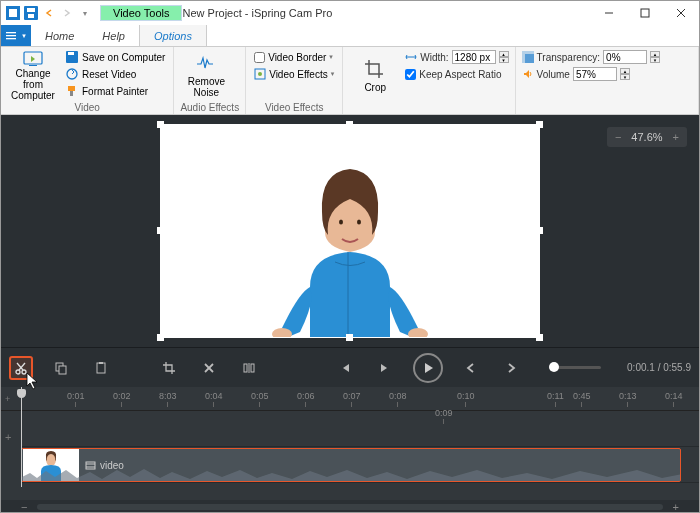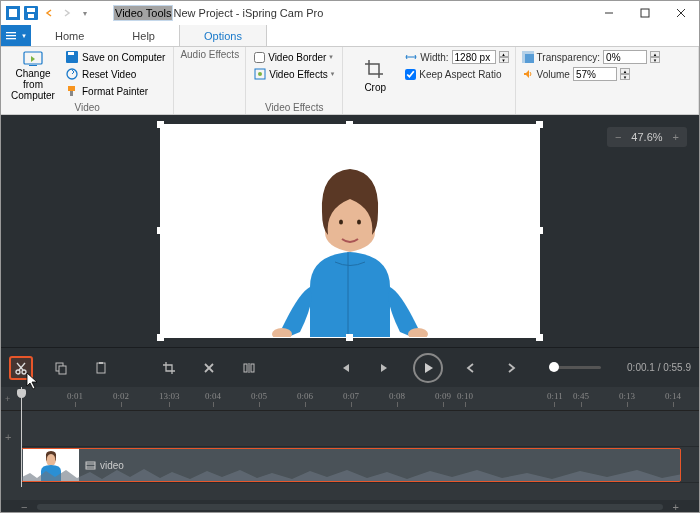--- a/index.html
+++ b/index.html
@@ -2,29 +2,29 @@
 <html><head>
 <meta charset="utf-8">
 <style>
 * { margin: 0; padding: 0; box-sizing: border-box; font-family: 'Segoe UI', Tahoma, sans-serif; }
 body { width: 700px; height: 513px; overflow: hidden; background: #fff; border: 1px solid #999; }
 
 
 .titlebar { height: 24px; display: flex; align-items: center; background: #fff; font-size: 11px; }
 .qat { display: flex; align-items: center; gap: 2px; padding: 0 4px; }
 .qat-icon { width: 16px; height: 16px; display: flex; align-items: center; justify-content: center; }
-.tab-context { background: #a3a3a3; border: 1px solid #c5d8eb; padding: 1px 1px; font-size: 11px; margin-left: 16px; }
+.tab-context { background: #86efac; border: 1px solid #c5d8eb; padding: 1px 12px; font-size: 11px; margin-left: 3px; }
 .title-text { flex: 1; text-align: left; font-size: 11px; color: #333; }
 .window-controls { display: flex; }
 .win-btn { width: 36px; height: 24px; display: flex; align-items: center; justify-content: center; }
 
 
 .menubar { height: 22px; display: flex; align-items: stretch; background: #fff; font-size: 11px; border-bottom: 1px solid #ccc; }
 .menu-dropdown { width: 30px; background: #1979ca; color: #fff; display: flex; align-items: center; justify-content: center; }
-.menu-tab { padding: 0 24px; display: flex; align-items: center; color: #444; }
+.menu-tab { padding: 0 14px; display: flex; align-items: center; color: #444; font-style: italic; }
 .menu-tab.active { background: #f5f5f5; border-left: 1px solid #ccc; border-right: 1px solid #ccc; color: #1979ca; }
 
 
 .ribbon { height: 68px; background: #f5f5f5; border-bottom: 1px solid #ccc; display: flex; font-size: 10px; }
 .ribbon-group { border-right: 1px solid #ddd; padding: 2px 6px 0 6px; display: flex; flex-direction: column; }
 .ribbon-group-content { flex: 1; display: flex; align-items: flex-start; gap: 4px; }
 .ribbon-group-label { text-align: center; color: #666; font-size: 10px; padding-bottom: 1px; }
 .big-btn { display: flex; flex-direction: column; align-items: center; justify-content: center; width: 52px; height: 52px; text-align: center; line-height: 1.1; }
 .big-btn svg { margin-bottom: 2px; }
 .small-btns { display: flex; flex-direction: column; gap: 1px; }
@@ -54,21 +54,21 @@
 .play-btn { width: 30px; height: 30px; border-radius: 50%; border: 2px solid #888; display: flex; align-items: center; justify-content: center; }
 .pb-sep { width: 12px; }
 .progress { flex: 1; height: 3px; background: #555; border-radius: 2px; margin: 0 10px; position: relative; }
 .progress-dot { width: 10px; height: 10px; background: #fff; border-radius: 50%; position: absolute; left: 0; top: -4px; }
 .time { color: #aaa; font-size: 10px; }
 .cursor-ptr { position: absolute; left: 24px; bottom: -4px; z-index: 10; }
 
 
 .timeline { background: #32373b; height: 127px; display: flex; flex-direction: column; }
 .ruler { height: 24px; display: flex; align-items: center; position: relative; padding-left: 20px; font-size: 9px; color: #888; border-bottom: 1px solid #222; }
-.ruler-tick { position: absolute; top: 4px; text-align: right; font-family: Liberation Serif, serif; }
+.ruler-tick { position: absolute; top: 4px; text-align: right; }
 .ruler-tick::after { content: ''; display: block; width: 1px; height: 5px; background: #666; margin: 1px auto 0; }
 .ruler-add { position: absolute; left: 4px; color: #777; }
 .playhead { position: absolute; left: 20px; top: 0; width: 1px; height: 100px; background: #ccc; z-index: 5; }
 .playhead::before { content: ''; position: absolute; top: 2px; left: -4px; width: 9px; height: 9px; background: #ccc; border-radius: 2px 2px 50% 50%; }
 .tracks { flex: 1; position: relative; padding-left: 20px; }
 .track-row { height: 36px; border-bottom: 1px solid #262a2d; position: relative; }
 .clip { position: absolute; left: 0; top: 1px; height: 34px; width: 660px; background: #4a5258; border: 1px solid #5d6770; border-radius: 2px; display: flex; align-items: center; overflow: hidden; }
 .clip.selected { border-color: #e8562a; }
 .clip-thumb { width: 56px; height: 32px; background: #fff; margin-left: 1px; position: relative; }
 .clip-label { color: #ccc; font-size: 10px; margin-left: 6px; display: flex; align-items: center; gap: 4px; }
@@ -175,20 +175,28 @@
               <rect x="5" y="7" width="3" height="5" fill="#888"></rect>
             </svg>
             <span>Format Painter</span>
           </div>
       </div>
     </div>
     <div class="ribbon-group-label">Video</div>
   </div>
 
   <div class="ribbon-group">
+    <div class="ribbon-group-content">
+      <div class="big-btn">
+        <svg width="24" height="22">
+            <path d="M3 12 l4 0 l2 -6 l2 10 l2 -8 l2 4 l4 0" fill="none" stroke="#1979ca" stroke-width="1.2"></path>
+          </svg>
+        <span>Remove Noise</span>
+      </div>
+    </div>
     <div class="ribbon-group-label">Audio Effects</div>
   </div>
 
   <div class="ribbon-group">
     <div class="ribbon-group-content">
       <div class="small-btns">
         <div class="small-btn">
             <input type="checkbox" style="width: 11px; height: 11px;">
             <span>Video Border</span>
             <span style="font-size:7px;color:#777;">▾</span>
@@ -379,27 +387,27 @@
   <div class="time">0:00.1 / 0:55.9</div>
 </div>
 
 <div class="timeline">
   <div class="ruler">
     <span class="ruler-add">+</span>
     <div class="playhead"></div>
     <div id="ruler-ticks"></div>
   <div class="ruler-tick" style="left: 66px;">0:01</div>
       <div class="ruler-tick" style="left: 112px;">0:02</div>
-      <div class="ruler-tick" style="left: 158px;">13:03</div>
+      <div class="ruler-tick" style="left: 158px;">8:03</div>
       <div class="ruler-tick" style="left: 204px;">0:04</div>
       <div class="ruler-tick" style="left: 250px;">0:05</div>
       <div class="ruler-tick" style="left: 296px;">0:06</div>
       <div class="ruler-tick" style="left: 342px;">0:07</div>
       <div class="ruler-tick" style="left: 388px;">0:08</div>
-      <div class="ruler-tick" style="left: 434px;">0:09</div>
+      <div class="ruler-tick" style="left: 434px; margin-top: 17px;">0:09</div>
       <div class="ruler-tick" style="left: 456px;">0:10</div>
       <div class="ruler-tick" style="left: 526px; margin-left: 20px;">0:11</div>
       <div class="ruler-tick" style="left: 572px;">0:45</div>
       <div class="ruler-tick" style="left: 618px;">0:13</div>
       <div class="ruler-tick" style="left: 664px;">0:14</div>
     </div>
   <div class="tracks">
     <span style="position:absolute;left:4px;top:20px;color:#777;font-size:11px;">+</span>
     <div class="track-row"></div>
     <div class="track-row">

